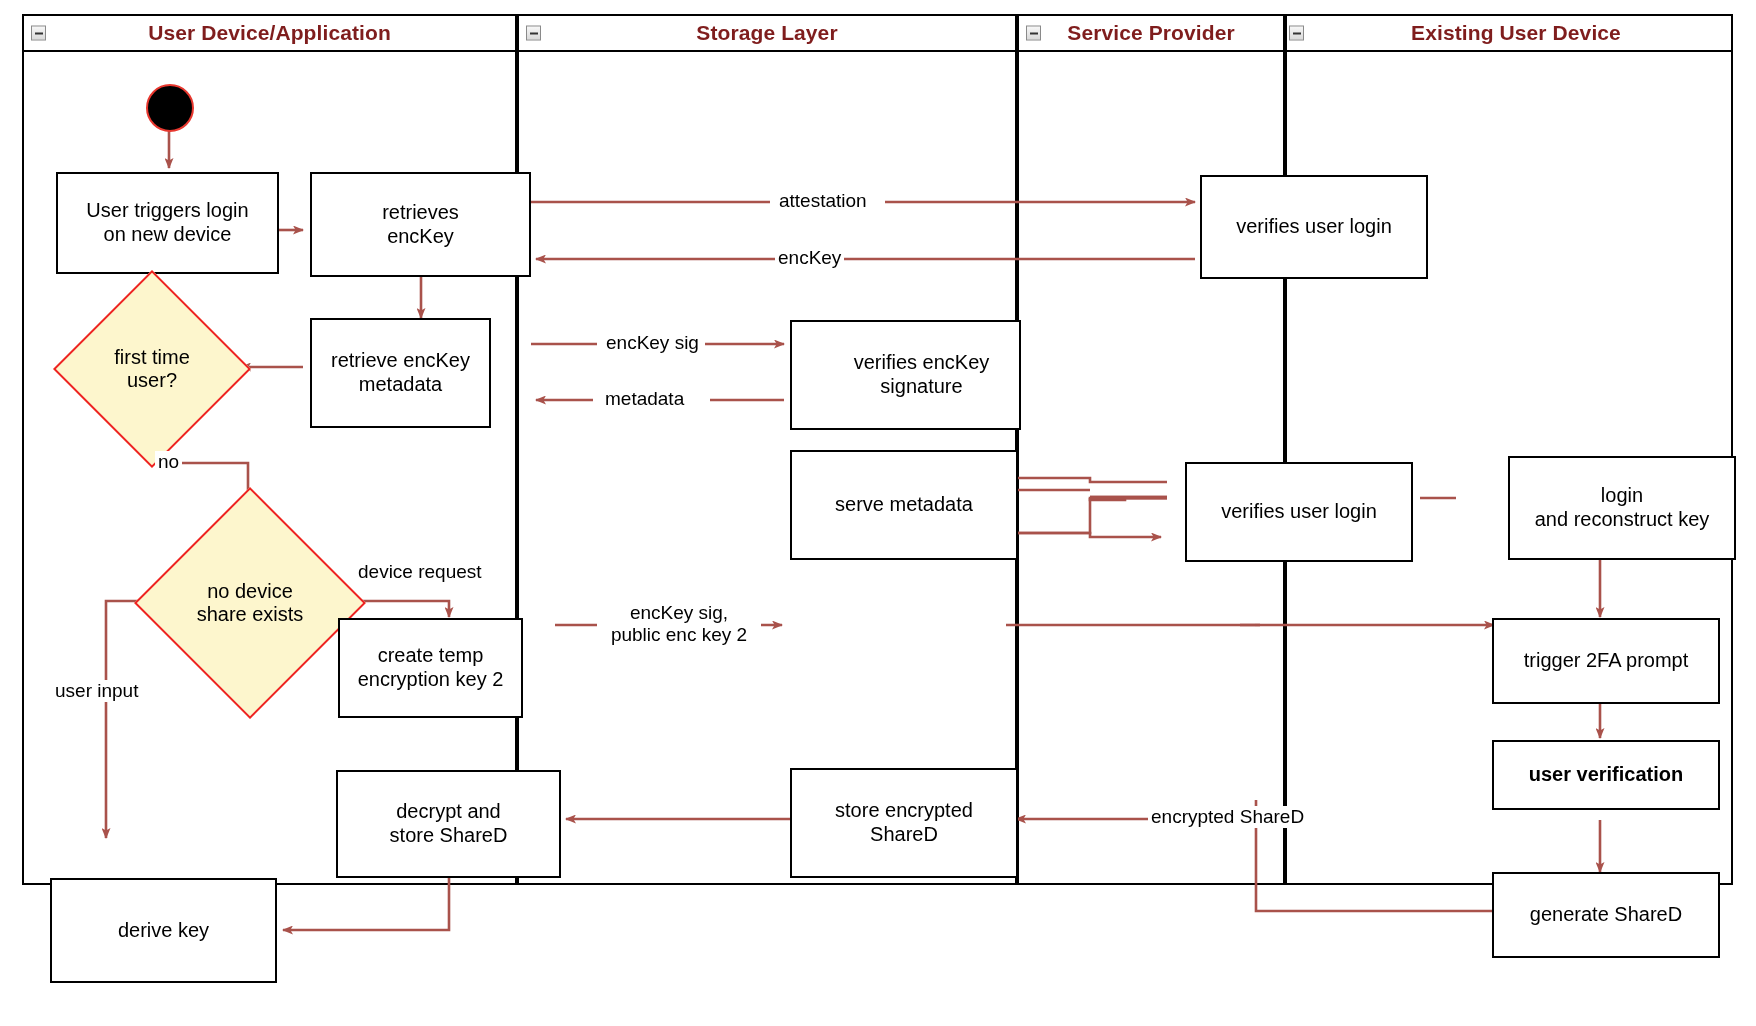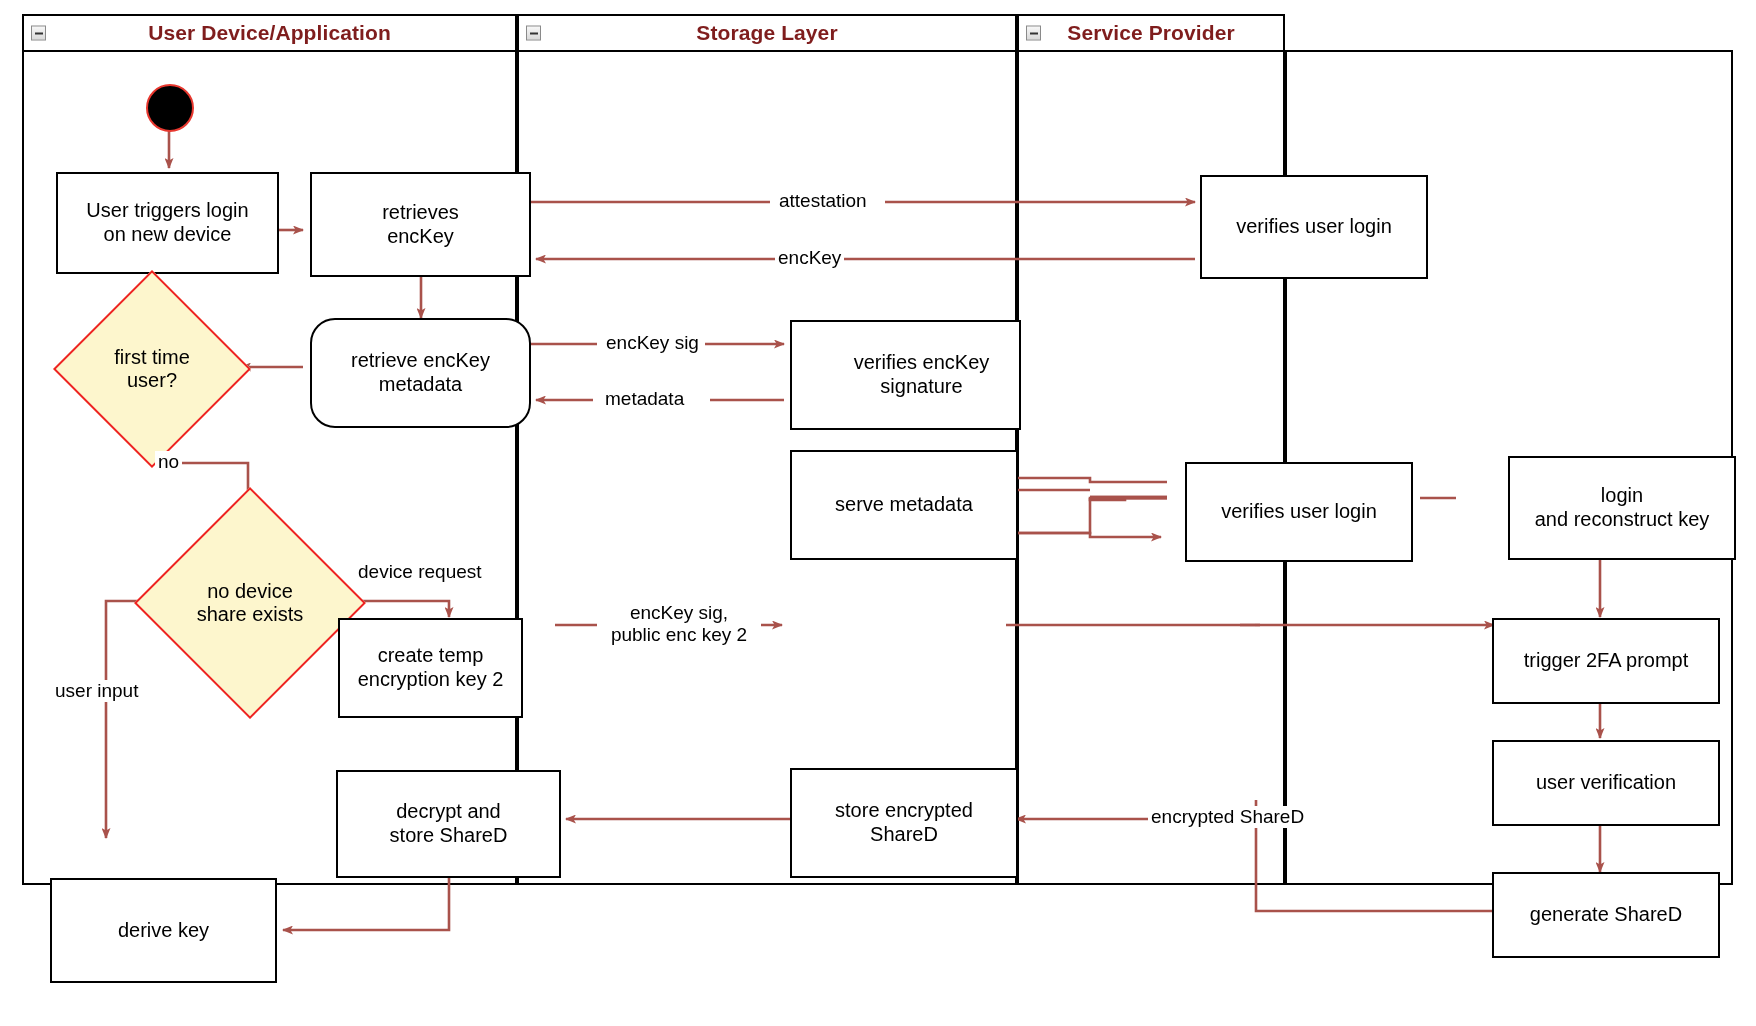--- a/index.html
+++ b/index.html
@@ -135,20 +135,24 @@
   <div class="lane-header" style="left:517px; top:14px; width:500px; height:38px;">
     <span class="collapse-icon"></span>
     <span>Storage Layer</span>
   </div>
 
   <div class="lane-header" style="left:1017px; top:14px; width:268px; height:38px;">
     <span class="collapse-icon"></span>
     <span>Service Provider</span>
   </div>
 
+  <div class="lane-header" style="left:1285px; top:14px; width:448px; height:38px;">
+    <span class="collapse-icon" style="left:2px;"></span>
+    <span style="margin-left:14px;">Existing User Device</span>
+  </div>
 
   <svg class="edges" viewBox="0 0 1756 1026">
     <defs>
       <marker id="arrow" markerWidth="11" markerHeight="9" refX="10" refY="4.5" orient="auto" markerUnits="userSpaceOnUse">
         <path d="M0,0 L11,4.5 L0,9 L2.6,4.5 z" fill="#a9524b"></path>
       </marker>
     </defs>
     <g stroke="#a9524b" stroke-width="2.6" fill="none">
 
       <path d="M169,122 L169,168" marker-end="url(#arrow)"></path>
@@ -227,21 +231,21 @@
   </svg>
 
   <div class="start-node" style="left:146px; top:84px; width:48px; height:48px;"></div>
 
   <div class="node" style="left:56px; top:172px; width:223px; height:102px;">User triggers login
 on new device</div>
 
   <div class="node" style="left:310px; top:172px; width:221px; height:105px;">retrieves
 encKey</div>
 
-  <div class="node" style="left:310px; top:318px; width:221px; height:110px;border-radius:25px;">retrieve encKey
+  <div class="node" style="left:310px; top:318px; width:181px; height:110px;">retrieve encKey
 metadata</div>
 
   <div class="decision" style="left:82px; top:299px; width:136px; height:136px;">
     <span>first time
 user?</span>
   </div>
 
   <div class="decision" style="left:168px; top:521px; width:160px; height:160px;">
     <span>no device
 share exists</span>
@@ -266,21 +270,21 @@
 
   <div class="node" style="left:1200px; top:175px; width:228px; height:104px;">verifies user login</div>
 
   <div class="node" style="left:1185px; top:462px; width:228px; height:100px;">verifies user login</div>
 
   <div class="node" style="left:1508px; top:456px; width:228px; height:104px;">login
 and reconstruct key</div>
 
   <div class="node" style="left:1492px; top:618px; width:228px; height:86px;">trigger 2FA prompt</div>
 
-  <div class="node" style="left:1492px; top:740px; width:228px; height:86px;">user verification</div>
+  <div class="node" style="left:1492px; top:740px; width:228px; height:70px;font-weight:bold;">user verification</div>
 
   <div class="node" style="left:1492px; top:872px; width:228px; height:86px;">generate ShareD</div>
 
   <div class="edge-label" style="left:776px; top:190px;">attestation</div>
 
   <div class="edge-label" style="left:775px; top:247px;">encKey</div>
 
   <div class="edge-label" style="left:603px; top:332px;">encKey sig</div>
 
   <div class="edge-label" style="left:602px; top:388px;">metadata</div>

